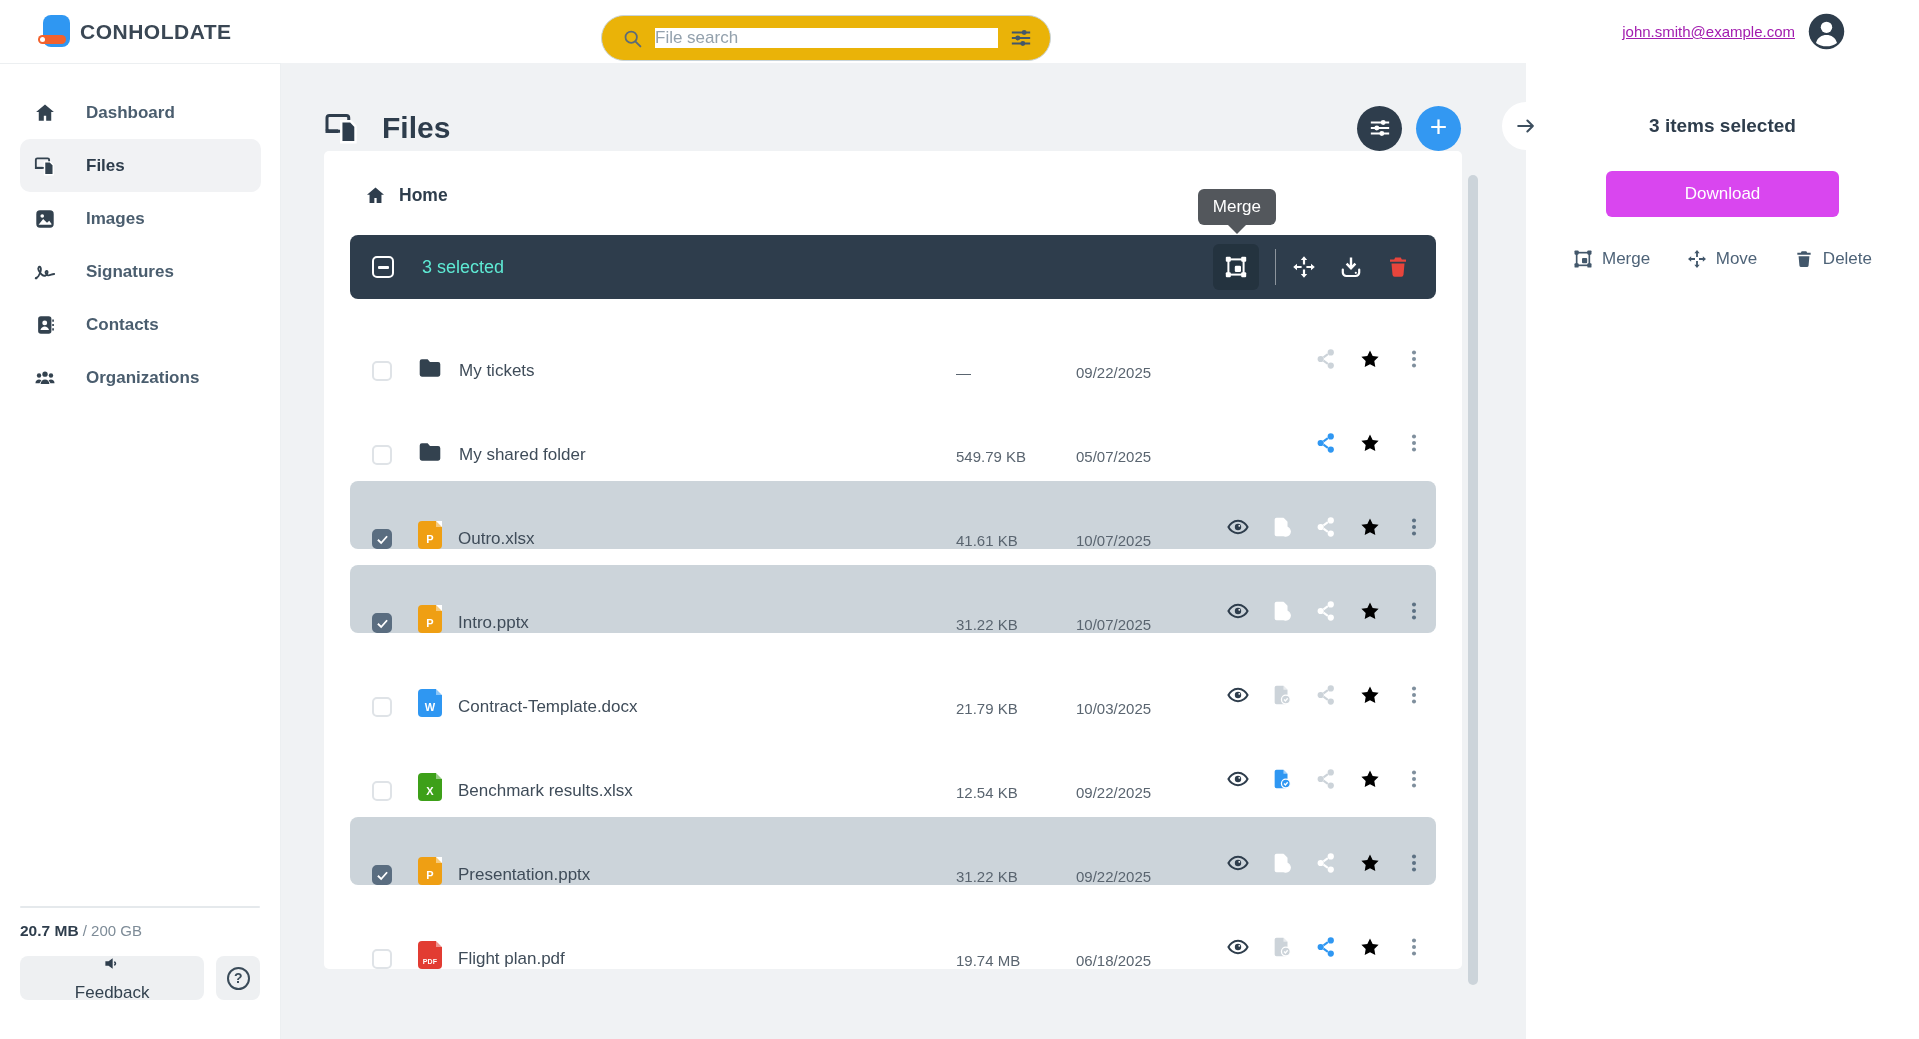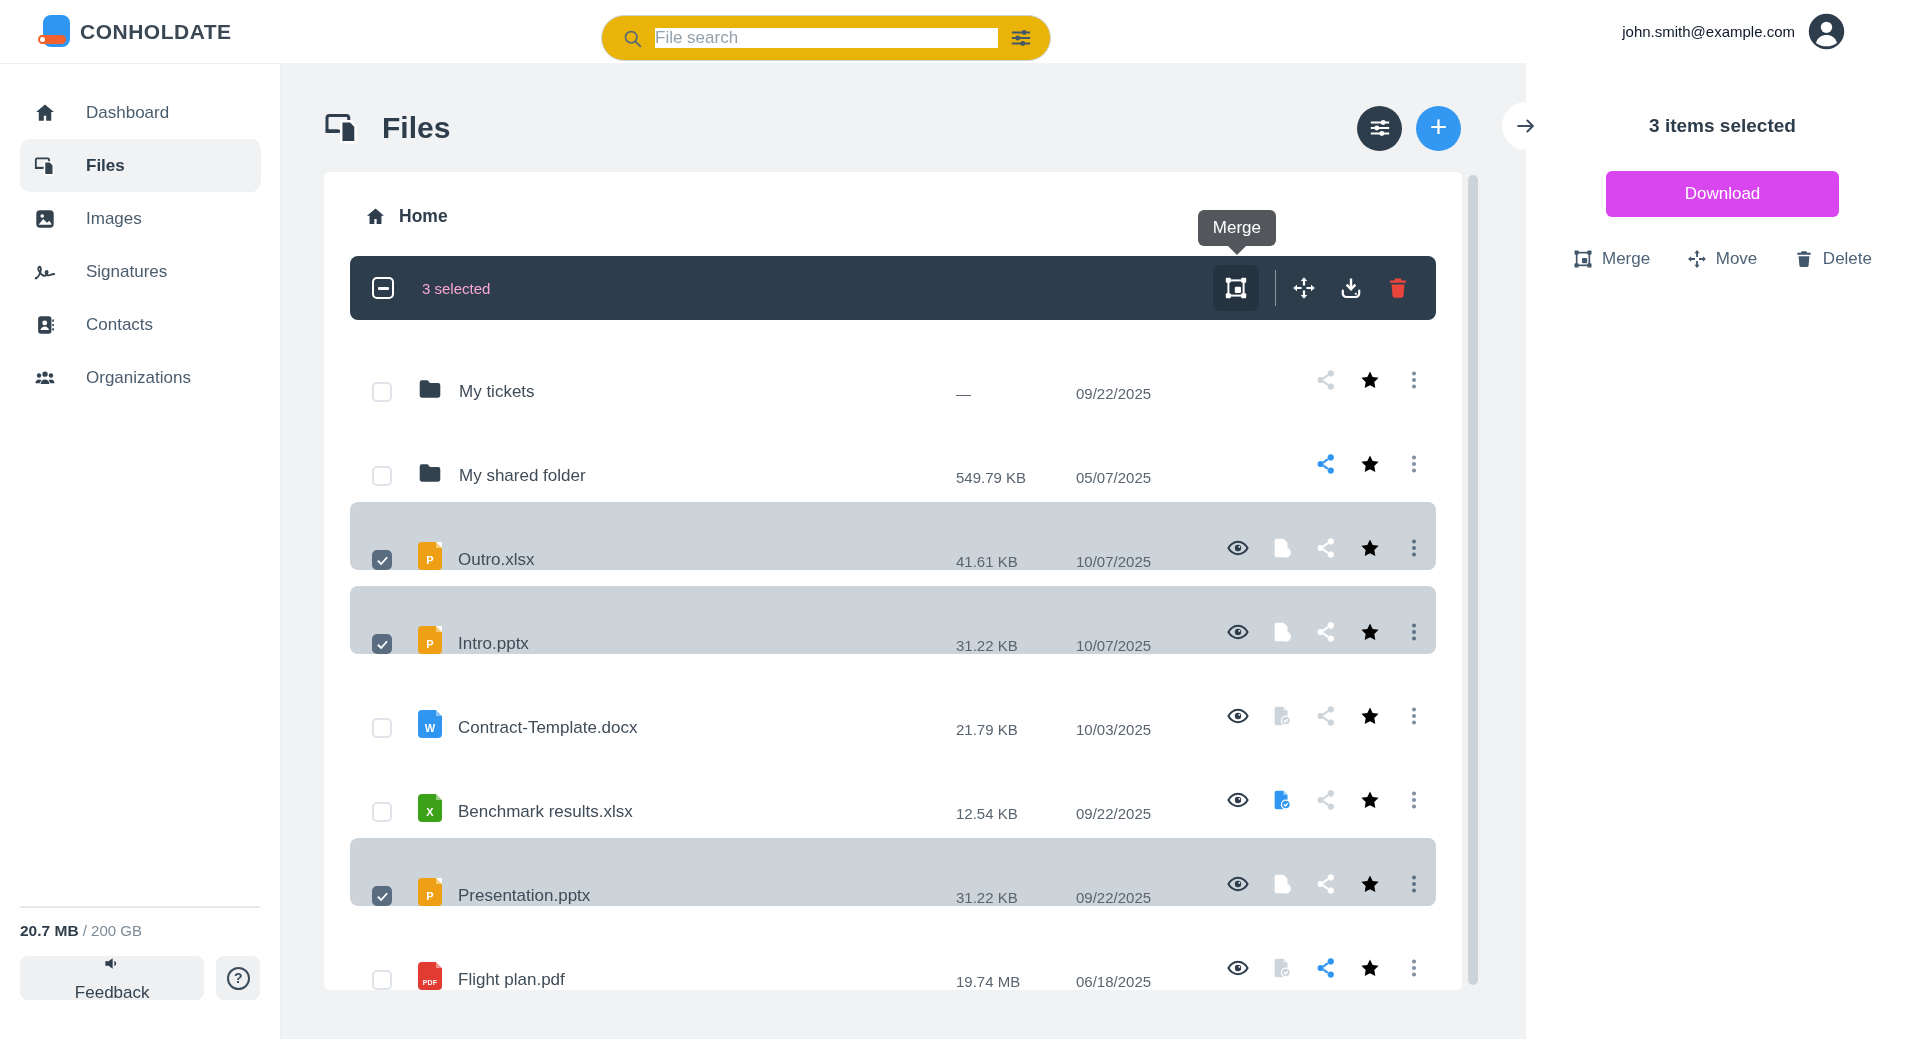--- a/index.html
+++ b/index.html
@@ -19,34 +19,34 @@
   .logo-text { font-size:21px; font-weight:bold; color:#3a4754; letter-spacing:.5px; }
   .search-box { position:absolute; left:601px; top:15px; width:450px; height:46px;
     border:1px solid #c9d4da; border-radius:23px; background:#eab308;
     display:flex; align-items:center; padding:0 18px 0 20px; gap:12px; }
   .search-box .mag { width:21px; height:21px; color:#5b6b77; }
   .search-box input { flex:1; border:none; outline:none; font-size:17px; color:#3f4c59;
     font-family:"Liberation Sans", sans-serif; }
   .search-box input::placeholder { color:#93a1ad; }
   .search-box .sliders { width:22px; height:22px; color:#43576a; cursor:pointer; }
   .user-area { margin-left:auto; display:flex; align-items:center; gap:13px; padding-right:74px; }
-  .user-email { font-size:15px; color:#0f172a; }
+  .user-email { font-size:15px; color:#a21caf;text-decoration:underline; }
   .avatar { width:37px; height:37px; }
 
   
   .body-row { display:flex; height:976px; }
 
   
   .sidebar { width:281px; background:#fff; border-top:1px solid #eceff1; border-right:1px solid #eceff1;
     position:relative; padding-top:22px; }
   .nav-item { width:241px; margin:0 20px; height:53px; border-radius:10px;
     display:flex; align-items:center; padding-left:14px; gap:30px; cursor:pointer; }
   .nav-item.active { background:#f1f2f4; }
   .nav-item .nico { width:22px; height:22px; color:#33424f; }
-  .nav-item .nlabel { font-size:17px; color:#4a5d6e; }
+  .nav-item .nlabel { font-size:17px; color:#4a5d6e;font-weight:bold; }
   .nav-item.active .nlabel { font-weight:bold; color:#2e3d4c; }
   .side-bottom { position:absolute; left:20px; right:20px; bottom:39px; }
   .side-divider { height:2px; background:#e5e9ec; border-radius:1px; margin-bottom:14px; }
   .storage { font-size:15px; color:#7d8b97; }
   .storage b { color:#2e3d4c; font-size:15.5px; }
   .side-buttons { display:flex; gap:12px; margin-top:16px; }
   .feedback-btn { width:186px; height:44px; background:#eef0f2; border:none; border-radius:8px;
     display:flex; align-items:center; justify-content:center; gap:10px; cursor:pointer;
     font-family:"Liberation Sans", sans-serif;flex-direction:column; }
   .feedback-btn .spk { width:19px; height:19px; color:#2e3d4c; }
@@ -61,33 +61,33 @@
   .title-row { display:flex; align-items:center; height:46px; margin-right:65px; }
   .title-icon { width:36px; height:36px; color:#2e3d4c; margin-right:22px; }
   .page-title { font-size:30px; font-weight:bold; color:#2e3d4c; }
   .title-buttons { margin-left:auto; display:flex; gap:14px; }
   .circle-btn { width:45px; height:45px; border-radius:50%; border:none; cursor:pointer;
     display:flex; align-items:center; justify-content:center; }
   .circle-btn.dark { background:#2e3d4c; }
   .circle-btn.dark .ic { width:22px; height:22px; color:#fff; }
   .circle-btn.blue { background:#3398f2; color:#fff; font-size:30px; font-weight:300; line-height:1; padding-bottom:3px; }
 
-  .files-card { width:1138px; height:818px; margin-top:21px; background:#fff; border-radius:5px;
+  .files-card { width:1138px; height:818px; background:#fff; border-radius:5px;
     padding:30px 26px 0 26px; }
   .breadcrumb { display:flex; align-items:center; gap:13px; height:28px; padding-left:15px; }
   .breadcrumb .hic { width:21px; height:21px; color:#2e3d4c; }
   .breadcrumb .btext { font-size:17.5px; font-weight:bold; color:#2e3d4c; }
 
   
   .sel-toolbar { position:relative; margin-top:26px; height:64px; background:#2e3d4c; border-radius:8px;
     display:flex; align-items:center; padding:0 26px 0 22px; }
   .minus-box { width:22px; height:22px; border:2px solid #fff; border-radius:5px;
     display:flex; align-items:center; justify-content:center; cursor:pointer; }
   .minus-box i { display:block; width:11px; height:3px; background:#fff; border-radius:1px; }
-  .sel-count { color:#f9a8d4; font-size:15px; margin-left:28px; }
+  .sel-count { color:#5eead4; font-size:18px; margin-left:28px; }
   .tb-right { margin-left:auto; display:flex; align-items:center; }
   .merge-btn { width:46px; height:46px; background:#24333f; border-radius:6px; border:none; cursor:pointer;
     display:flex; align-items:center; justify-content:center; }
   .merge-btn .ic { width:24px; height:24px; color:#fff; }
   .tb-divider { width:1px; height:36px; background:rgba(255,255,255,.45); margin:0 16px; }
   .tb-icon { width:24px; height:24px; color:#fff; cursor:pointer; }
   .tb-icon + .tb-icon { margin-left:23px; }
   .tb-icon.red { color:#e8453c; }
   .tooltip { position:absolute; top:-46px; right:160px; background:#53575c; color:#fff;
     font-size:17px; padding:8px 15px; border-radius:6px; }

